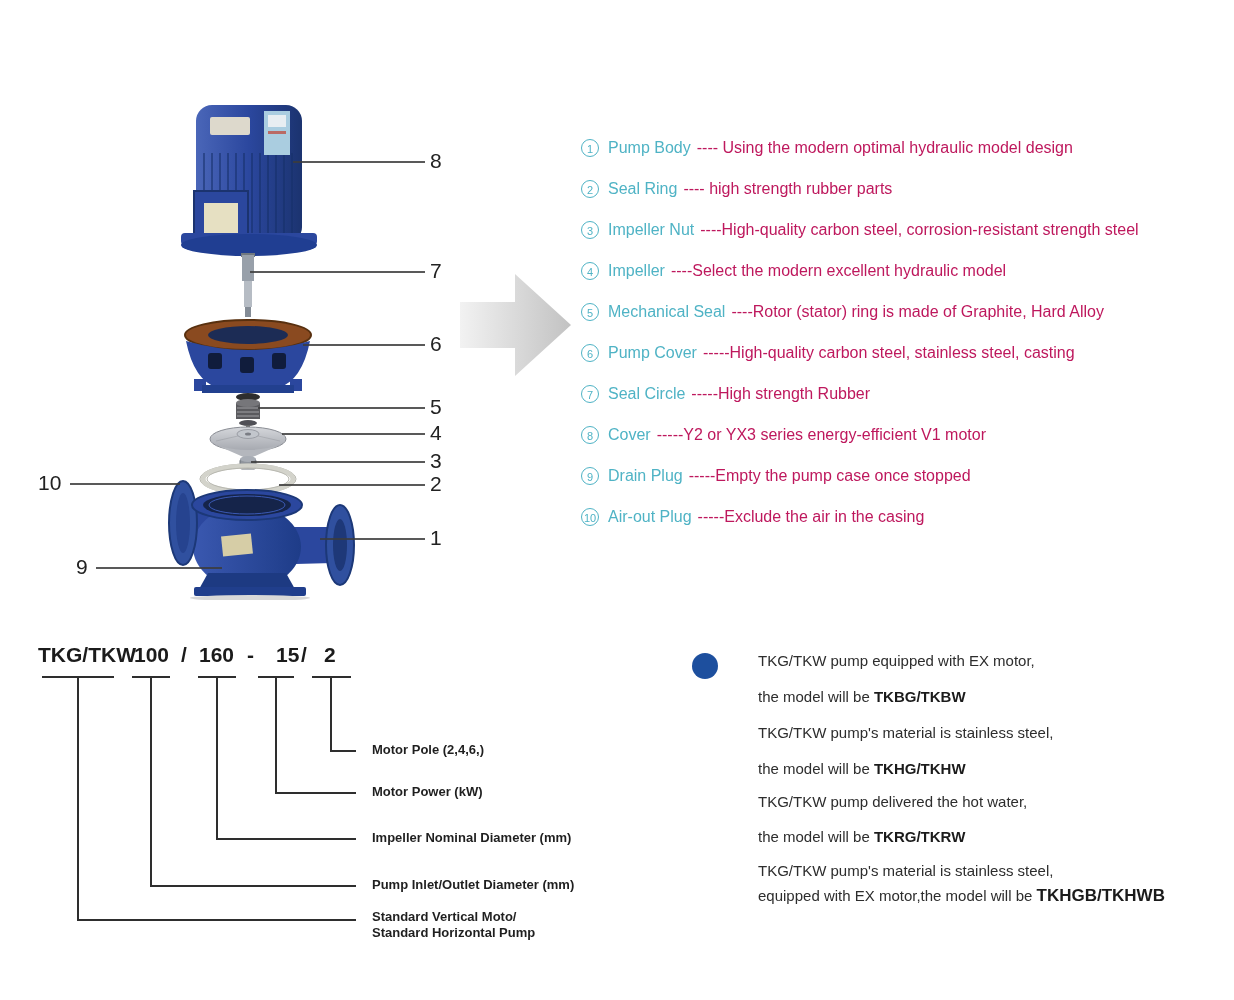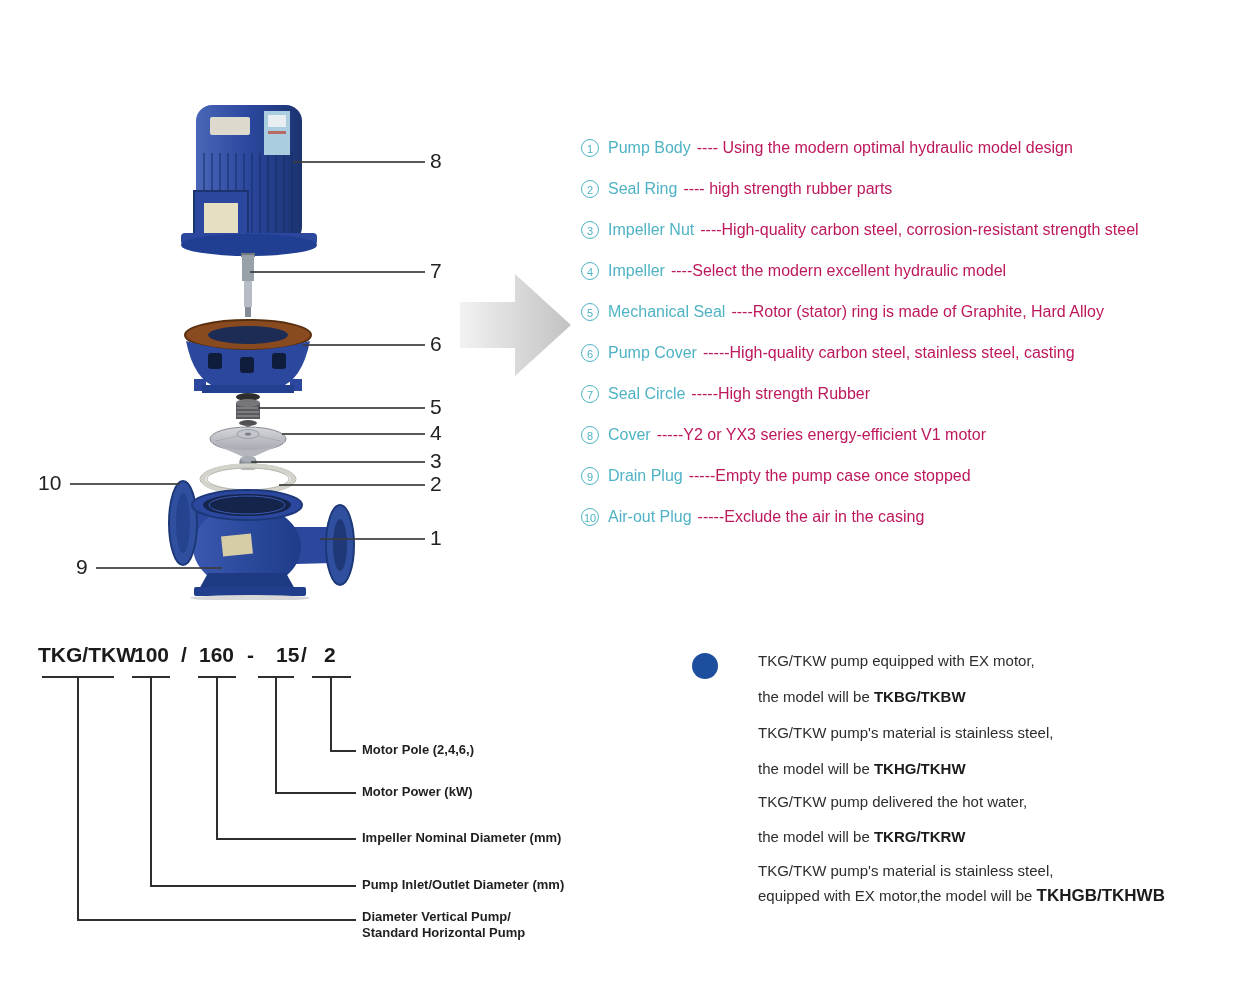--- a/index.html
+++ b/index.html
@@ -28,21 +28,21 @@
     border-radius:50%;color:var(--accent-teal,#4fb3c5);font-size:11px;line-height:18px;
     text-align:center;margin-right:9px;box-sizing:border-box;
   }
   .pname{color:var(--accent-teal,#4fb3c5);font-size:16px;margin-right:6px;}
   .pdesc{color:#be185d;font-size:16px;}
   
   .seg{position:absolute;font-size:21px;font-weight:700;color:#1b1b1b;}
   .uline{position:absolute;height:2px;background:#2e2e2e;}
   .vline{position:absolute;width:2px;background:#2e2e2e;}
   .hline{position:absolute;height:2px;background:#2e2e2e;}
-  .mlabel{position:absolute;left:362px;font-size:13px;font-weight:600;color:#1f1f1f;white-space:nowrap;}
+  .mlabel{position:absolute;left:372px;font-size:13px;font-weight:600;color:#1f1f1f;white-space:nowrap;}
   
   .notes{position:absolute;left:692px;top:641px;width:460px;height:290px;}
   .bullet{
     position:absolute;left:0;top:12px;width:26px;height:26px;border-radius:50%;
     background:var(--note-bullet-blue,#1d4f9e);
   }
   .note-line{position:absolute;left:38px;font-size:15px;color:#2d2d2d;white-space:nowrap;margin-left:28px;}
   .note-line b{font-weight:700;color:#1b1b1b;}
   .note-line.big b{font-size:17px;}
 </style>
@@ -276,21 +276,21 @@
   <div class="hline" style="left:330px;top:750px;width:26px"></div>
   <div class="hline" style="left:275px;top:792px;width:81px"></div>
   <div class="hline" style="left:216px;top:838px;width:140px"></div>
   <div class="hline" style="left:150px;top:885px;width:206px"></div>
   <div class="hline" style="left:77px;top:919px;width:279px"></div>
 
   <div class="mlabel" style="top:742px">Motor Pole (2,4,6,)</div>
   <div class="mlabel" style="top:784px">Motor Power  (kW)</div>
   <div class="mlabel" style="top:830px">Impeller Nominal Diameter (mm)</div>
   <div class="mlabel" style="top:877px">Pump Inlet/Outlet Diameter (mm)</div>
-  <div class="mlabel" style="top:909px">Diameter Vertical Pump/</div>
+  <div class="mlabel" style="top:909px">Standard Vertical Moto/</div>
   <div class="mlabel" style="top:925px">Standard  Horizontal Pump</div>
 
   <div class="notes">
     <div class="bullet"></div>
     <div class="note-line" style="top:11px"><span>TKG/TKW pump equipped with EX motor,</span><b></b></div>
     <div class="note-line" style="top:47px"><span>the model will be </span><b>TKBG/TKBW</b></div>
     <div class="note-line" style="top:83px"><span>TKG/TKW pump's material is stainless steel,</span><b></b></div>
     <div class="note-line" style="top:119px"><span>the model will be </span><b>TKHG/TKHW</b></div>
     <div class="note-line" style="top:152px"><span>TKG/TKW pump delivered the hot water,</span><b></b></div>
     <div class="note-line" style="top:187px"><span>the model will be </span><b>TKRG/TKRW</b></div>

